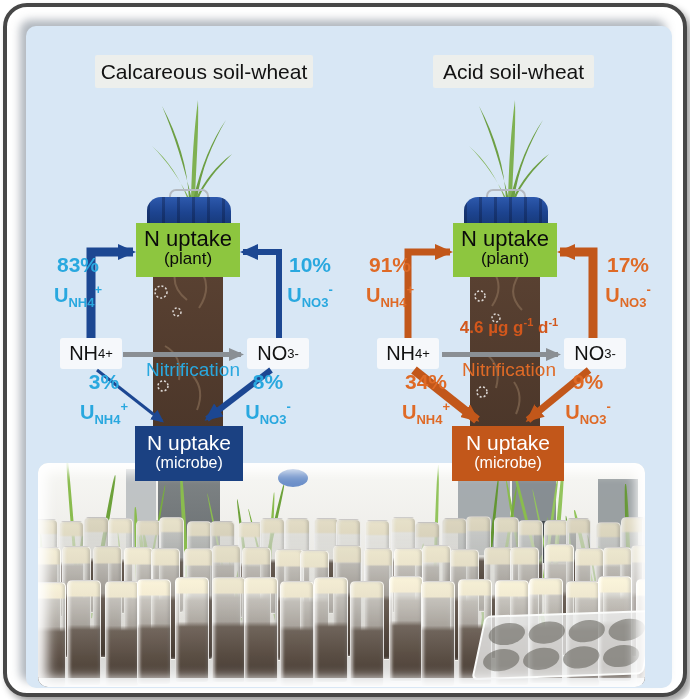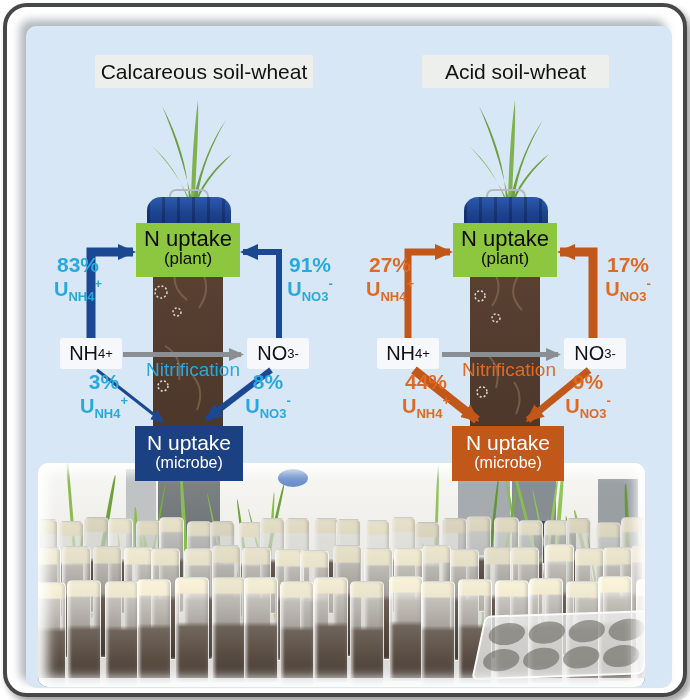--- a/index.html
+++ b/index.html
@@ -6,21 +6,21 @@
   body{font-family:"Liberation Sans",sans-serif;}
   #stage{position:relative;width:690px;height:700px;background:#fff;overflow:hidden;border-radius:12px;}
   .frame{position:absolute;inset:3px;border:4px solid #474747;border-radius:24px;
          box-shadow:4px 5px 7px rgba(0,0,0,.38);background:#fff;}
   .panel{position:absolute;left:26px;top:26px;width:646px;height:662px;
          background:var(--panel-bg);border-radius:10px;
          box-shadow:-6px -6px 9px rgba(100,112,126,.5);}
   .title{position:absolute;top:55px;height:33px;background:rgba(237,238,235,.97);
          color:#121212;font-size:21px;display:flex;align-items:center;justify-content:center;
          border-radius:2px;}
-  .title-l{left:95px;width:218px}.title-r{left:422px;width:187px}
+  .title-l{left:95px;width:218px}.title-r{left:433px;width:161px}
 
   
   .photo{position:absolute;left:38px;top:463px;width:607px;height:224px;border-radius:10px;
          overflow:hidden;background:linear-gradient(180deg,#f7f7f4 0%,#ecebe7 42%,#d4d2cd 78%,#e3e5e6 100%);}
   .eq{position:absolute;opacity:.88;}
   .ph-grass,.ph-row,.ph-fade{position:absolute;left:0;top:0;right:0;bottom:0;}
   .blade{position:absolute;transform-origin:50% 100%;border-radius:45% 45% 0 0;}
   .tube{position:absolute;box-sizing:border-box;border:1px solid rgba(255,255,255,.78);
         border-radius:5px 5px 4px 4px;
         background:linear-gradient(180deg,#f1ebd2 0%,#ece5cd 14%,rgba(229,229,224,.72) 16%,rgba(221,220,215,.6) 42%,#6e635a 47%,#584c42 74%,#473c34 100%);
@@ -64,21 +64,21 @@
   .sbox sub{font-size:13px}.sbox sup{font-size:13px}
   .sbox-nh4-l{left:60px}.sbox-no3-l{left:247px}.sbox-nh4-r{left:377px}.sbox-no3-r{left:564px}
 
   .arrows{position:absolute;left:0;top:0;pointer-events:none;}
   .al{stroke:var(--left-accent)}.ao{stroke:var(--right-accent)}.ag{stroke:var(--gray-arrow)}
   .fN{fill:var(--left-accent)}.fO{fill:var(--right-accent)}.fG{fill:var(--gray-arrow)}
   .arrows polyline,.arrows line{fill:none;stroke-linejoin:miter;}
 
   .flow{position:absolute;text-align:center;font-weight:bold;line-height:1.0;}
   .flow .pct{font-size:21px}
-  .flow .u{font-size:20px;margin-top:2px}
+  .flow .u{font-size:20px;margin-top:8px}
   .flow sub{font-size:13px}.flow sup{font-size:13px}
   .cy{color:var(--left-label)}.or{color:var(--right-label)}
   .rate{position:absolute;font-weight:bold;font-size:17px;text-align:center;}
   .rate sup{font-size:11px}
   .rate-l{color:var(--left-rate)}.rate-r{color:var(--right-rate)}
   .proc{position:absolute;font-size:19px;text-align:center;}
 </style>
 </head>
 <body>
 
@@ -349,47 +349,50 @@
     <polyline class="al" points="279,338 279,252 243,252" stroke-width="6" marker-end="url(#mN)"></polyline>
     <line class="al" x1="97" y1="370" x2="162" y2="421" stroke-width="3" marker-end="url(#mNs)"></line>
     <line class="al" x1="271" y1="370" x2="207" y2="419" stroke-width="6" marker-end="url(#mN)"></line>
     <polyline class="ao" points="408,338 408,252 450,252" stroke-width="7" marker-end="url(#mO)"></polyline>
     <polyline class="ao" points="593,338 593,252 560,252" stroke-width="9" marker-end="url(#mO)"></polyline>
     <line class="ao" x1="414" y1="370" x2="477" y2="420" stroke-width="9" marker-end="url(#mO)"></line>
     <line class="ao" x1="589" y1="370" x2="528" y2="420" stroke-width="7" marker-end="url(#mO)"></line>
   </svg>
 
   <div class="proc cy" style="left:127px;top:359px;width:132px">Nitrification</div>
+  <div class="rate rate-r" style="left:443px;top:316px;width:132px">
+    <span>4.6 µg g</span><sup>-1</sup><span> d</span><sup>-1</sup>
+  </div>
   <div class="proc or" style="left:443px;top:359px;width:132px">Nitrification</div>
 
   <div class="flow cy" style="left:36px;top:254px;width:84px">
     <div class="pct">83%</div>
     <div class="u"><span>U</span><sub>NH4</sub><sup>+</sup></div>
   </div>
   <div class="flow cy" style="left:268px;top:254px;width:84px">
-    <div class="pct">91%</div>
+    <div class="pct">10%</div>
     <div class="u"><span>U</span><sub>NO3</sub><sup>-</sup></div>
   </div>
   <div class="flow cy" style="left:64px;top:371px;width:80px">
     <div class="pct">3%</div>
     <div class="u"><span>U</span><sub>NH4</sub><sup>+</sup></div>
   </div>
   <div class="flow cy" style="left:228px;top:371px;width:80px">
     <div class="pct">8%</div>
     <div class="u"><span>U</span><sub>NO3</sub><sup>-</sup></div>
   </div>
   <div class="flow or" style="left:348px;top:254px;width:84px">
-    <div class="pct">27%</div>
+    <div class="pct">91%</div>
     <div class="u"><span>U</span><sub>NH4</sub><sup>+</sup></div>
   </div>
   <div class="flow or" style="left:586px;top:254px;width:84px">
     <div class="pct">17%</div>
     <div class="u"><span>U</span><sub>NO3</sub><sup>-</sup></div>
   </div>
   <div class="flow or" style="left:386px;top:371px;width:80px">
-    <div class="pct">44%</div>
+    <div class="pct">34%</div>
     <div class="u"><span>U</span><sub>NH4</sub><sup>+</sup></div>
   </div>
   <div class="flow or" style="left:548px;top:371px;width:80px">
     <div class="pct">9%</div>
     <div class="u"><span>U</span><sub>NO3</sub><sup>-</sup></div>
   </div>
 </div>
 
 </body></html>

